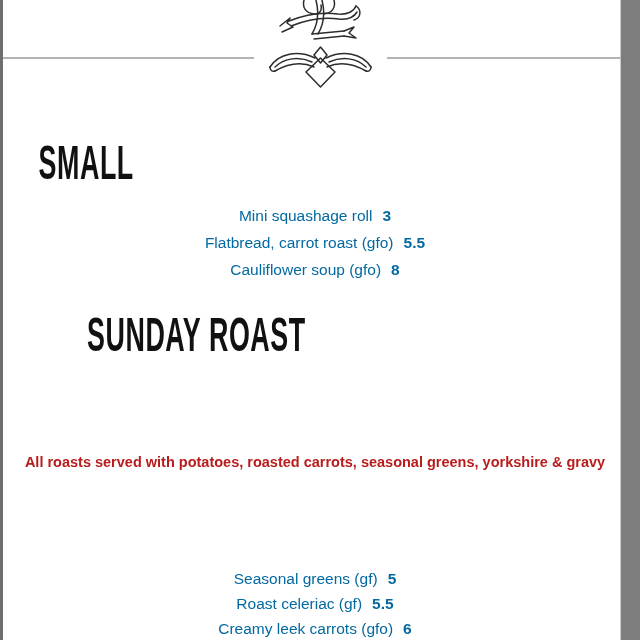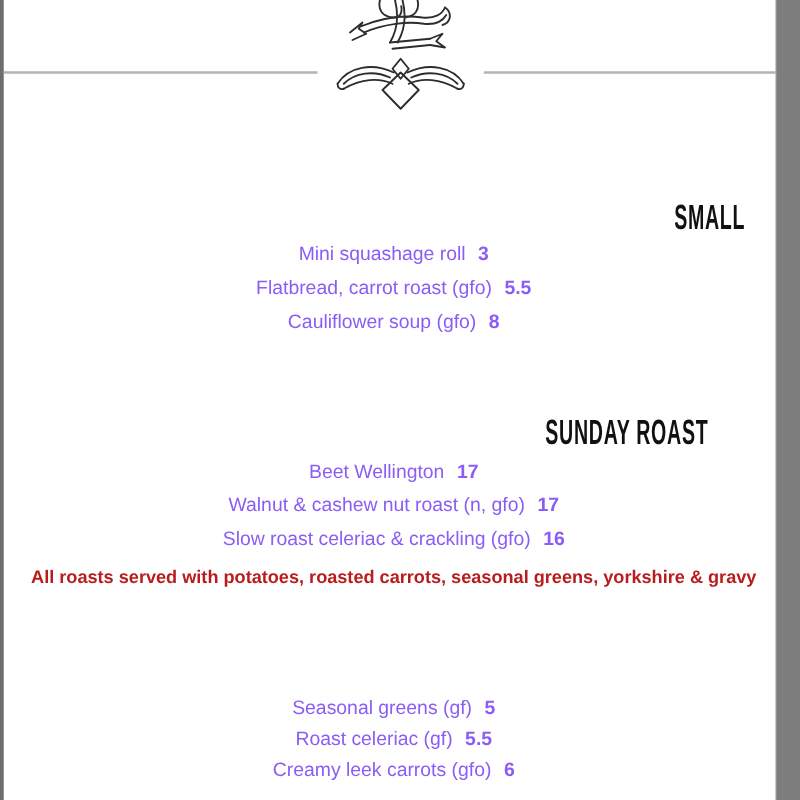--- a/index.html
+++ b/index.html
@@ -23,28 +23,28 @@
   }
   
   .monogram{position:absolute;top:0;left:276px;width:90px;height:44px;}
   .emblem{position:absolute;top:46px;left:269px;width:103px;height:42px;}
   .divider{position:absolute;top:57px;height:2px;background:#b4b4b4;}
   .divider-left{left:3px;width:251px;}
   .divider-right{left:387px;width:234px;}
   
   .block{position:absolute;left:0;right:10px;text-align:center;}
   .heading{
-    margin:12px;font-size:28px;line-height:36px;font-weight:bold;color:#111;
-    display:flex;justify-content:flex-end;
+    margin:1px;font-size:48px;line-height:36px;font-weight:bold;color:#111;
+    display:flex;justify-content:flex-start;
   }
   .heading .cond{
     display:inline-block;transform:scaleX(0.56);transform-origin:50% 50%;
     letter-spacing:1px;white-space:nowrap;
   }
-  .items{font-size:15.5px;color:#8b5cf6;}
+  .items{font-size:15.5px;color:#0369a1;margin-top:12px;}
   .items.lh27 .item{line-height:27px;}
   .items.lh25 .item{line-height:25px;}
   .item{white-space:nowrap;}
   .pr{font-weight:bold;margin-left:10px;}
   .note{
     margin:0;font-size:14.5px;line-height:20px;font-weight:bold;color:#b91c1c;
     white-space:nowrap;
   }
   svg path{stroke:#2d2d2d;stroke-width:1.5;fill:none;stroke-linecap:round;stroke-linejoin:round;}
 </style>
@@ -95,25 +95,20 @@
   </h2>
   <div class="items lh27 block" style="top:190px">
     <div class="item"><span class="nm">Mini squashage roll</span><span class="pr">3</span></div>
     <div class="item"><span class="nm">Flatbread, carrot roast (gfo)</span><span class="pr">5.5</span></div>
     <div class="item"><span class="nm">Cauliflower soup (gfo)</span><span class="pr">8</span></div>
   </div>
 
   <h2 class="heading block" style="top:316px">
     <span class="cond">SUNDAY ROAST</span>
   </h2>
-  <div class="items lh27 block" style="top:364px">
-    <div class="item"><span class="nm">Beet Wellington</span><span class="pr">17</span></div>
-    <div class="item"><span class="nm">Walnut &amp; cashew nut roast (n, gfo)</span><span class="pr">17</span></div>
-    <div class="item"><span class="nm">Slow roast celeriac &amp; crackling (gfo)</span><span class="pr">16</span></div>
-  </div>
   <p class="note block" style="top:452px">All roasts served with potatoes, roasted carrots, seasonal greens, yorkshire &amp; gravy</p>
 
   <div class="items lh25 block" style="top:554px">
     <div class="item"><span class="nm">Seasonal greens (gf)</span><span class="pr">5</span></div>
     <div class="item"><span class="nm">Roast celeriac (gf)</span><span class="pr">5.5</span></div>
     <div class="item"><span class="nm">Creamy leek carrots (gfo)</span><span class="pr">6</span></div>
   </div>
 
 </div>
 

